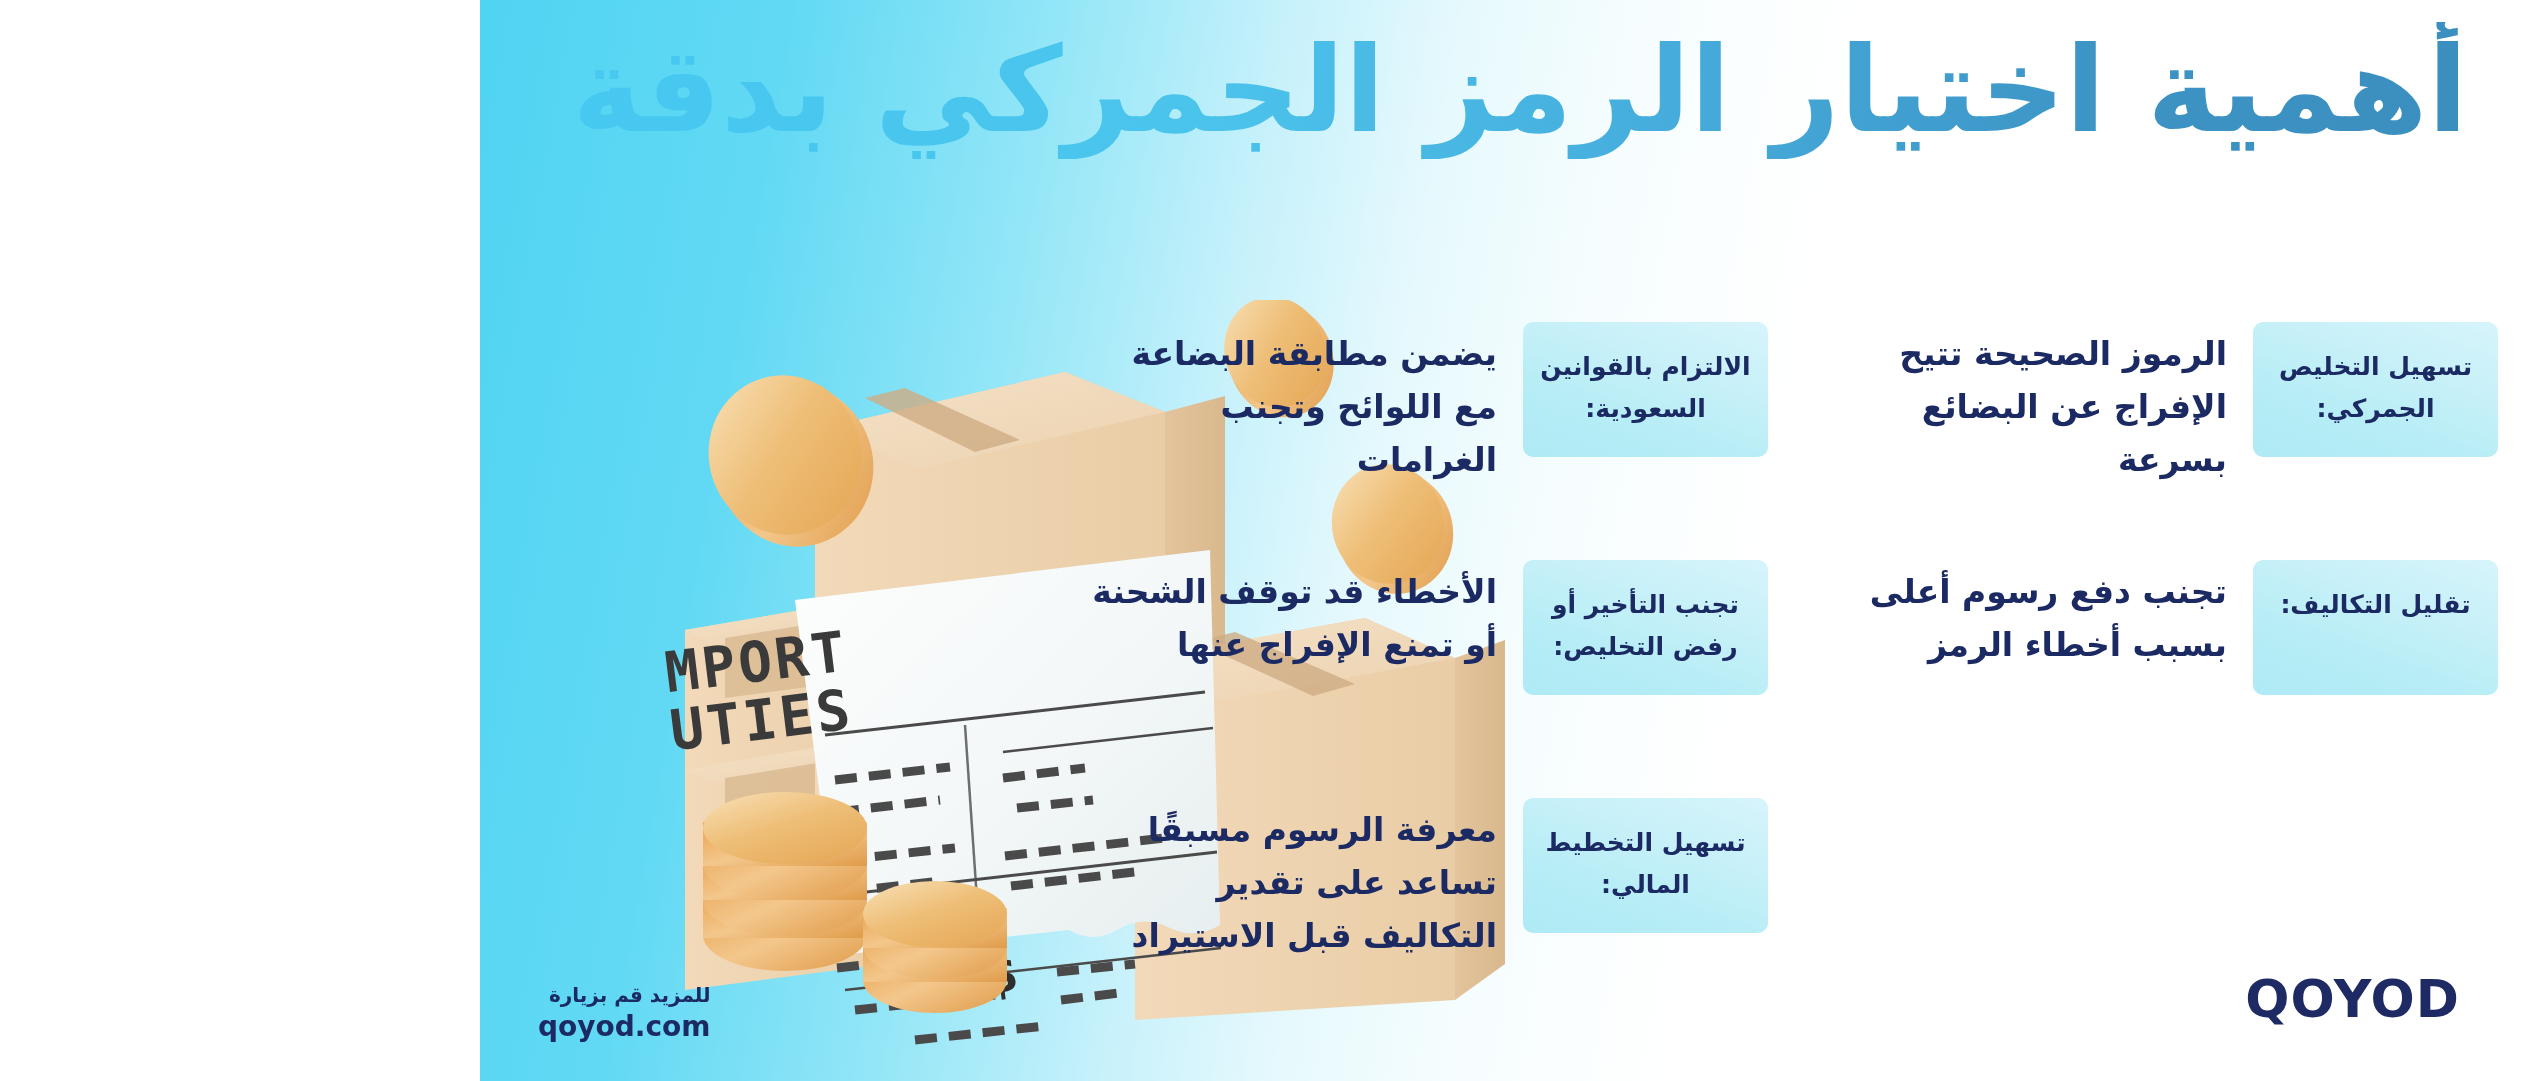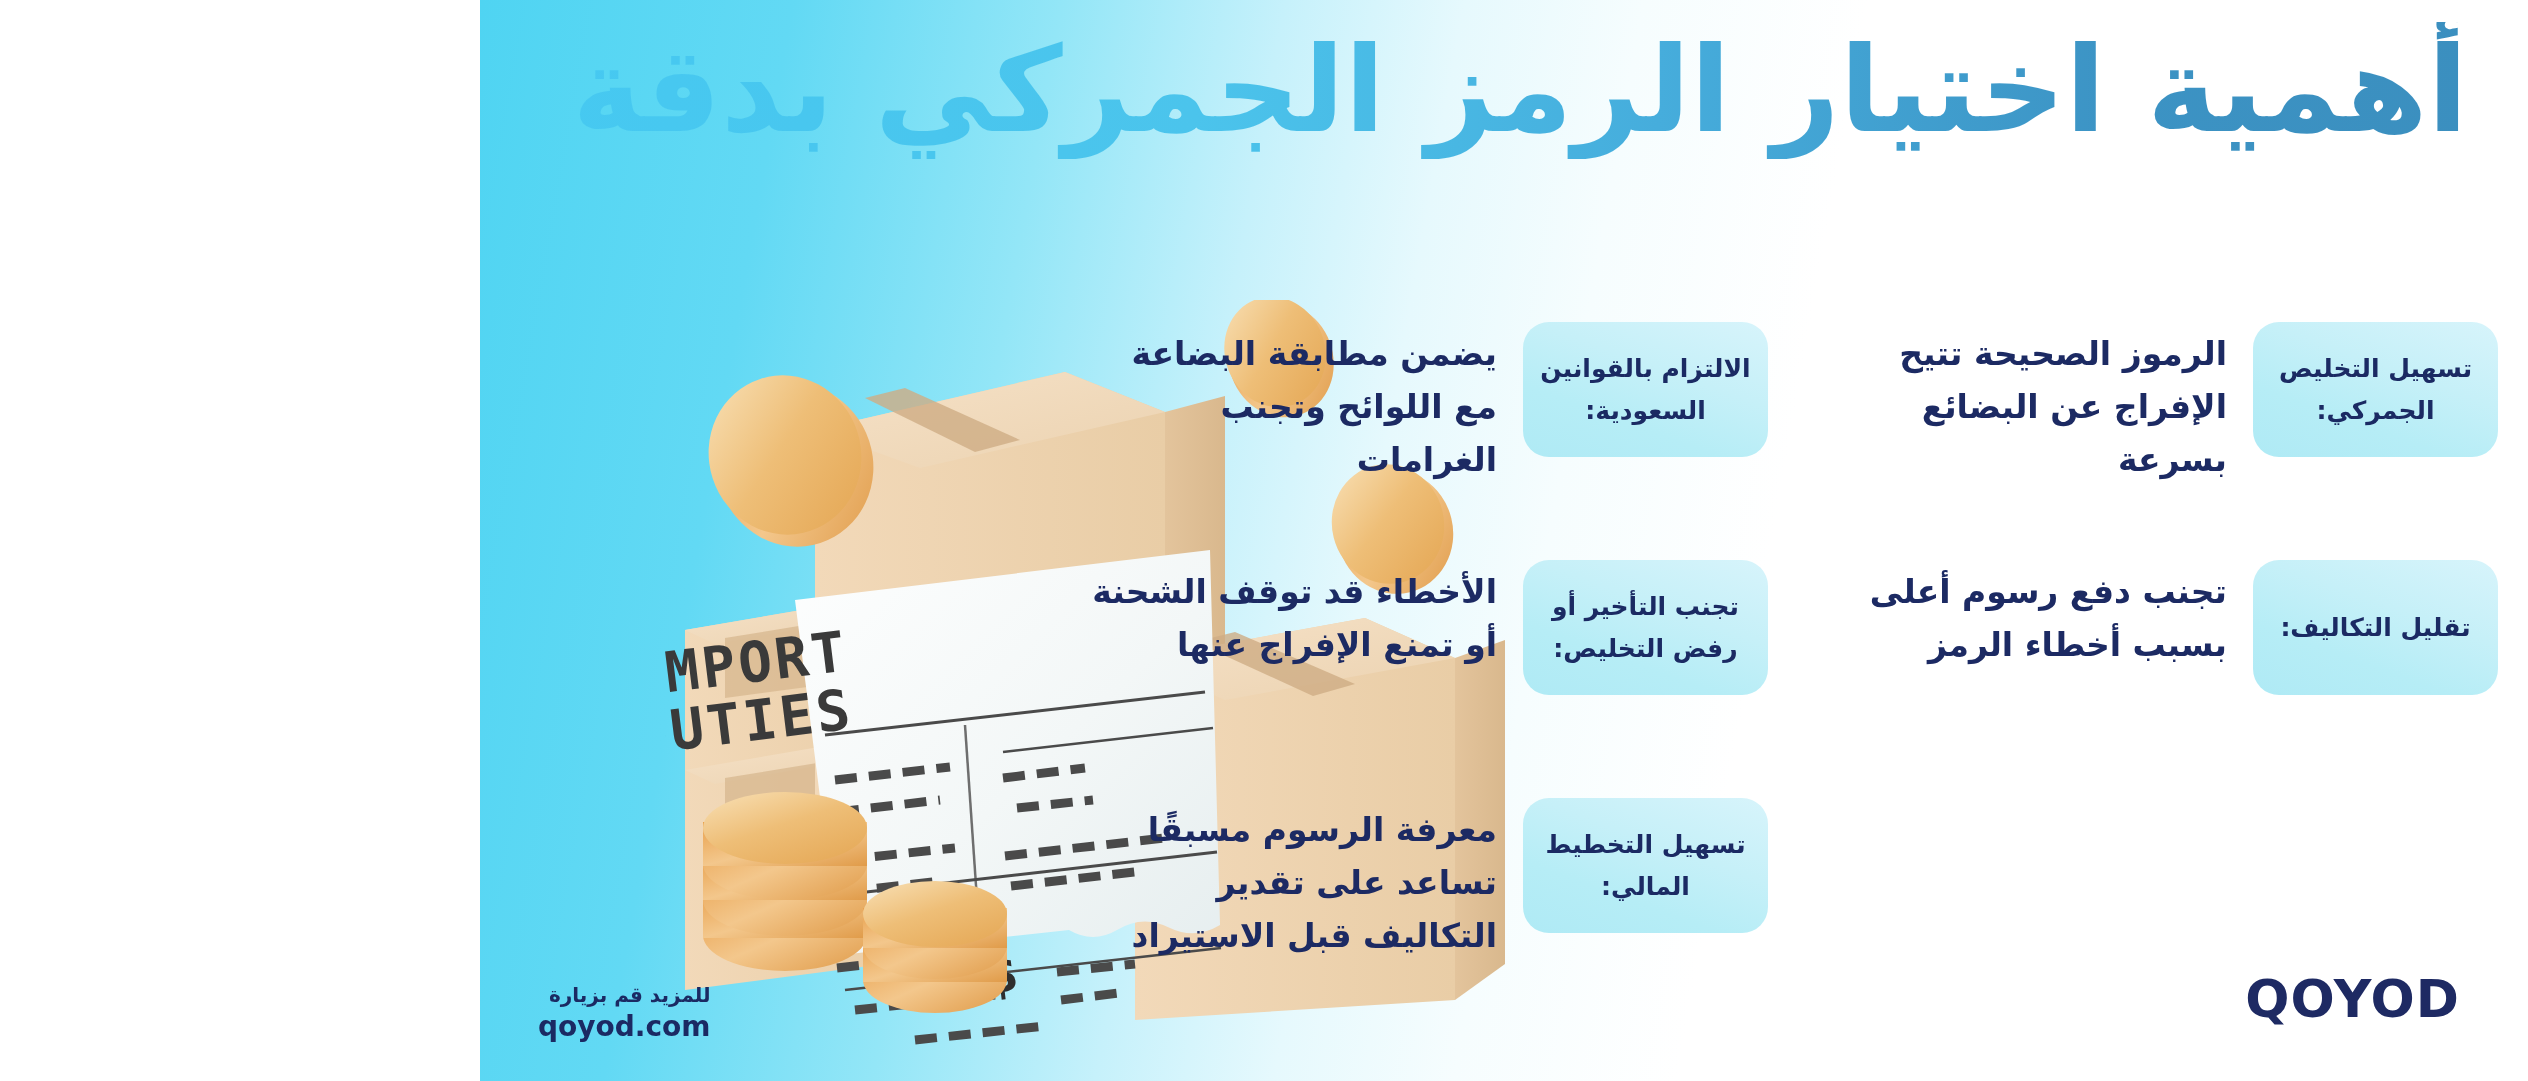--- a/index.html
+++ b/index.html
@@ -68,26 +68,25 @@
     align-items:flex-start;
     justify-content:flex-start;
     gap:26px;
     direction:rtl;
   }
   .cell.empty { visibility:hidden; }
 
   .pill {
     flex:0 0 245px;
     min-height:135px;
-    border-radius:26px;
+    border-radius:10px;
     background:linear-gradient(200deg, #D7F4FB 0%, #C6F0F8 38%, #B6EDF6 68%, #AFEAF5 100%);
     display:flex;
-    align-items:center;
     justify-content:center;
-    padding:16px 14px;
+    padding:24px 14px;
     box-sizing:border-box;
   }
   .pill-text {
     font-family:"DejaVu Sans", sans-serif;
     font-weight:700;
     font-size:25px;
     line-height:1.68;
     color:#1B2A63;
     text-align:center;
     direction:rtl;

